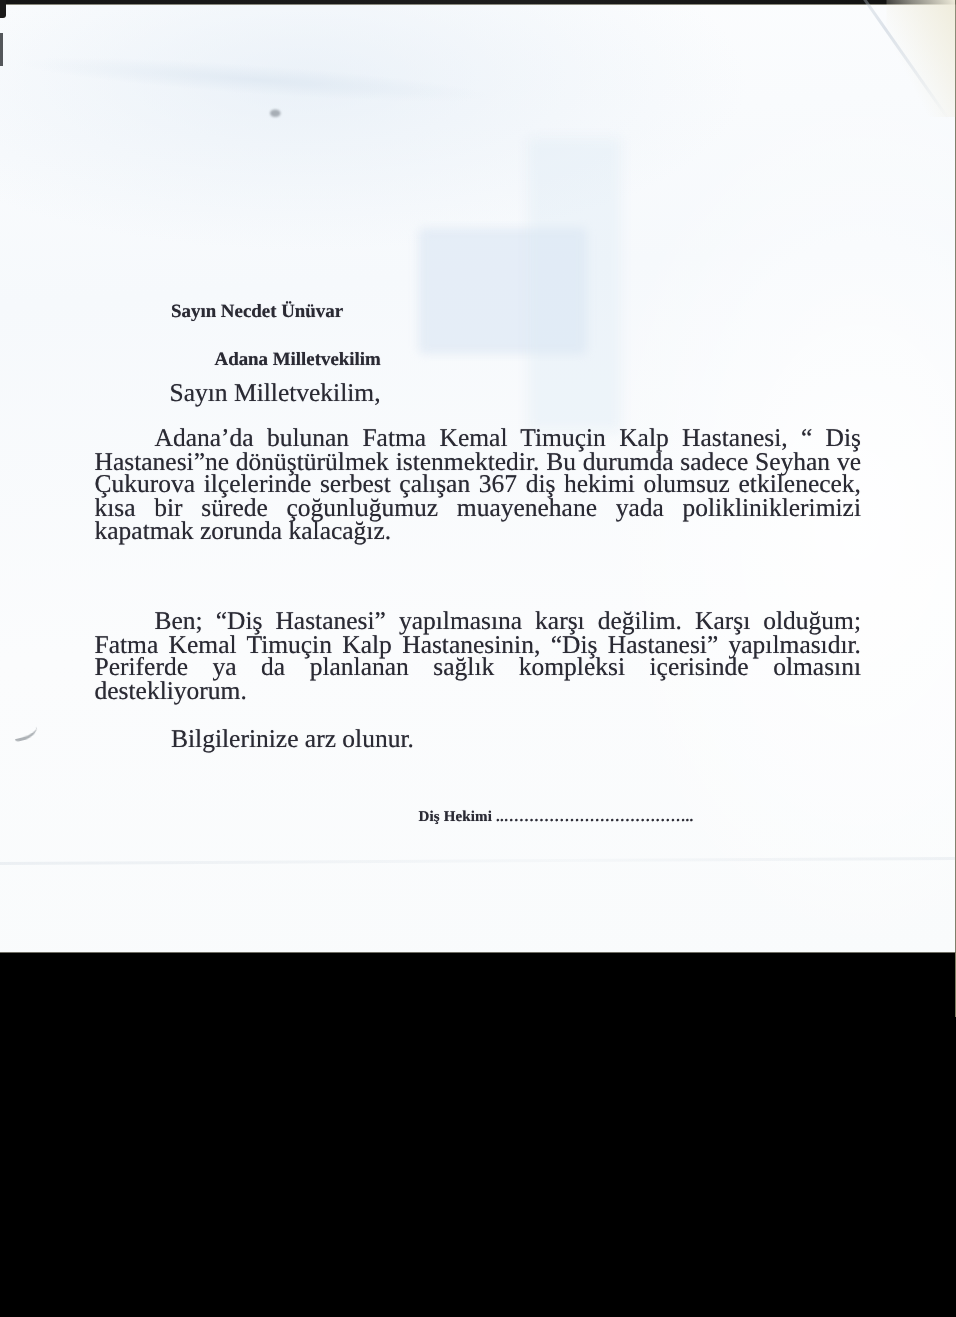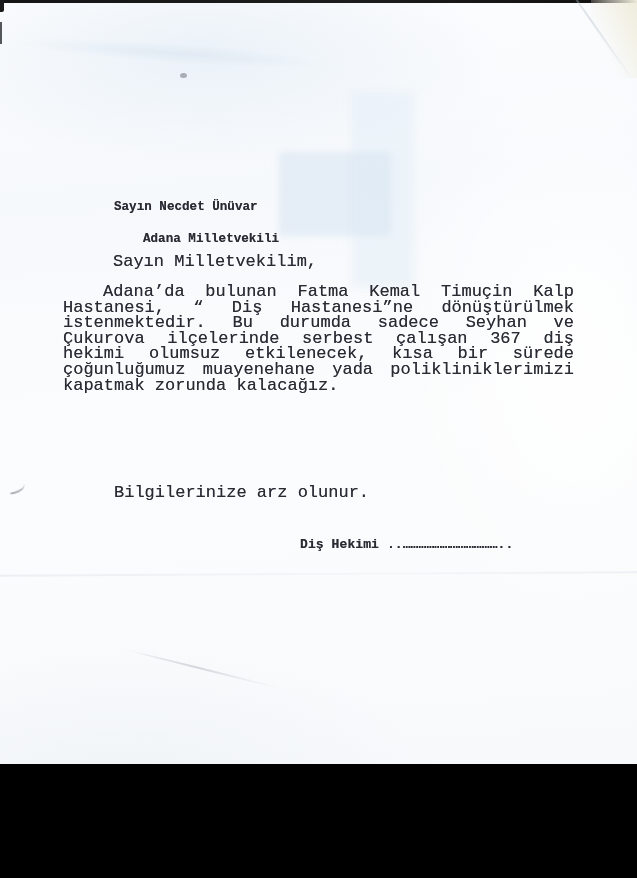--- a/index.html
+++ b/index.html
@@ -3,24 +3,24 @@
 <meta charset="utf-8">
 <style>
   html, body {
     margin: 0;
     padding: 0;
     background: #000;
   }
   .scan {
     position: relative;
     width: 637px;
-    height: 764px;
+    height: 635px;
     overflow: hidden;
     background: #fef9c3;
-    font-family: Liberation Mono, monospace;
+    font-family: Liberation Serif, serif;
   }
   
   .paper {
     position: absolute;
     left: 0; top: 3px;
     width: 637px;
     height: 868px;
     background:
       radial-gradient(ellipse 420px 160px at 32% 6%, rgba(222,233,244,0.55), rgba(222,233,244,0) 70%),
       radial-gradient(ellipse 300px 500px at 90% 40%, rgba(255,255,255,0.9), rgba(255,255,255,0) 60%),
@@ -136,23 +136,23 @@
     width: 511px;
     text-align: justify;
     text-indent: 40px;
     white-space: normal;
   }
   .p1 { top: 284px; }
   .p2 { top: 351px; }
   .p3 { top: 406px; }
   .closing { left: 114px; top: 461px; margin-top: 24px; }
   .signature {
-    left: 300px; top: 537px;
+    left: 279px; top: 537px;
     font-weight: bold;
-    font-size: 13px;
+    font-size: 10px;
     letter-spacing: 0.1px;
   }
 </style>
 </head>
 <body>
 
 <div class="scan">
 
   <div class="paper"></div>
 
@@ -167,24 +167,25 @@
   <div class="crease-tl"></div>
   <div class="tint-rect"></div>
   <div class="band-vert"></div>
   <div class="speck"></div>
   <div class="mark-left"></div>
   <div class="crease-mid"></div>
   <div class="fold-line"></div>
 
   <div class="txt recipient">
     <div class="line1">Sayın Necdet Ünüvar</div>
-    <div class="line2">Adana Milletvekili</div>
+    <div class="line2">Adana Milletvekilim</div>
   </div>
 
   <div class="txt salutation">Sayın Milletvekilim,</div>
 
   <div class="txt para p1">Adana’da bulunan Fatma Kemal Timuçin Kalp Hastanesi, “ Diş Hastanesi”ne dönüştürülmek istenmektedir. Bu durumda sadece Seyhan ve Çukurova ilçelerinde serbest çalışan 367 diş hekimi olumsuz etkilenecek,  kısa bir sürede çoğunluğumuz muayenehane yada polikliniklerimizi kapatmak zorunda kalacağız.</div>
+  <div class="txt para p3">Ben; “Diş Hastanesi” yapılmasına karşı değilim. Karşı olduğum; Fatma Kemal Timuçin Kalp Hastanesinin, “Diş Hastanesi” yapılmasıdır. Periferde ya da planlanan sağlık kompleksi içerisinde olmasını destekliyorum.</div>
 
   <div class="txt closing">Bilgilerinize arz olunur.</div>
 
   <div class="txt signature">Diş Hekimi ..………………………………..</div>
 
 </div>
 
 </body></html>

